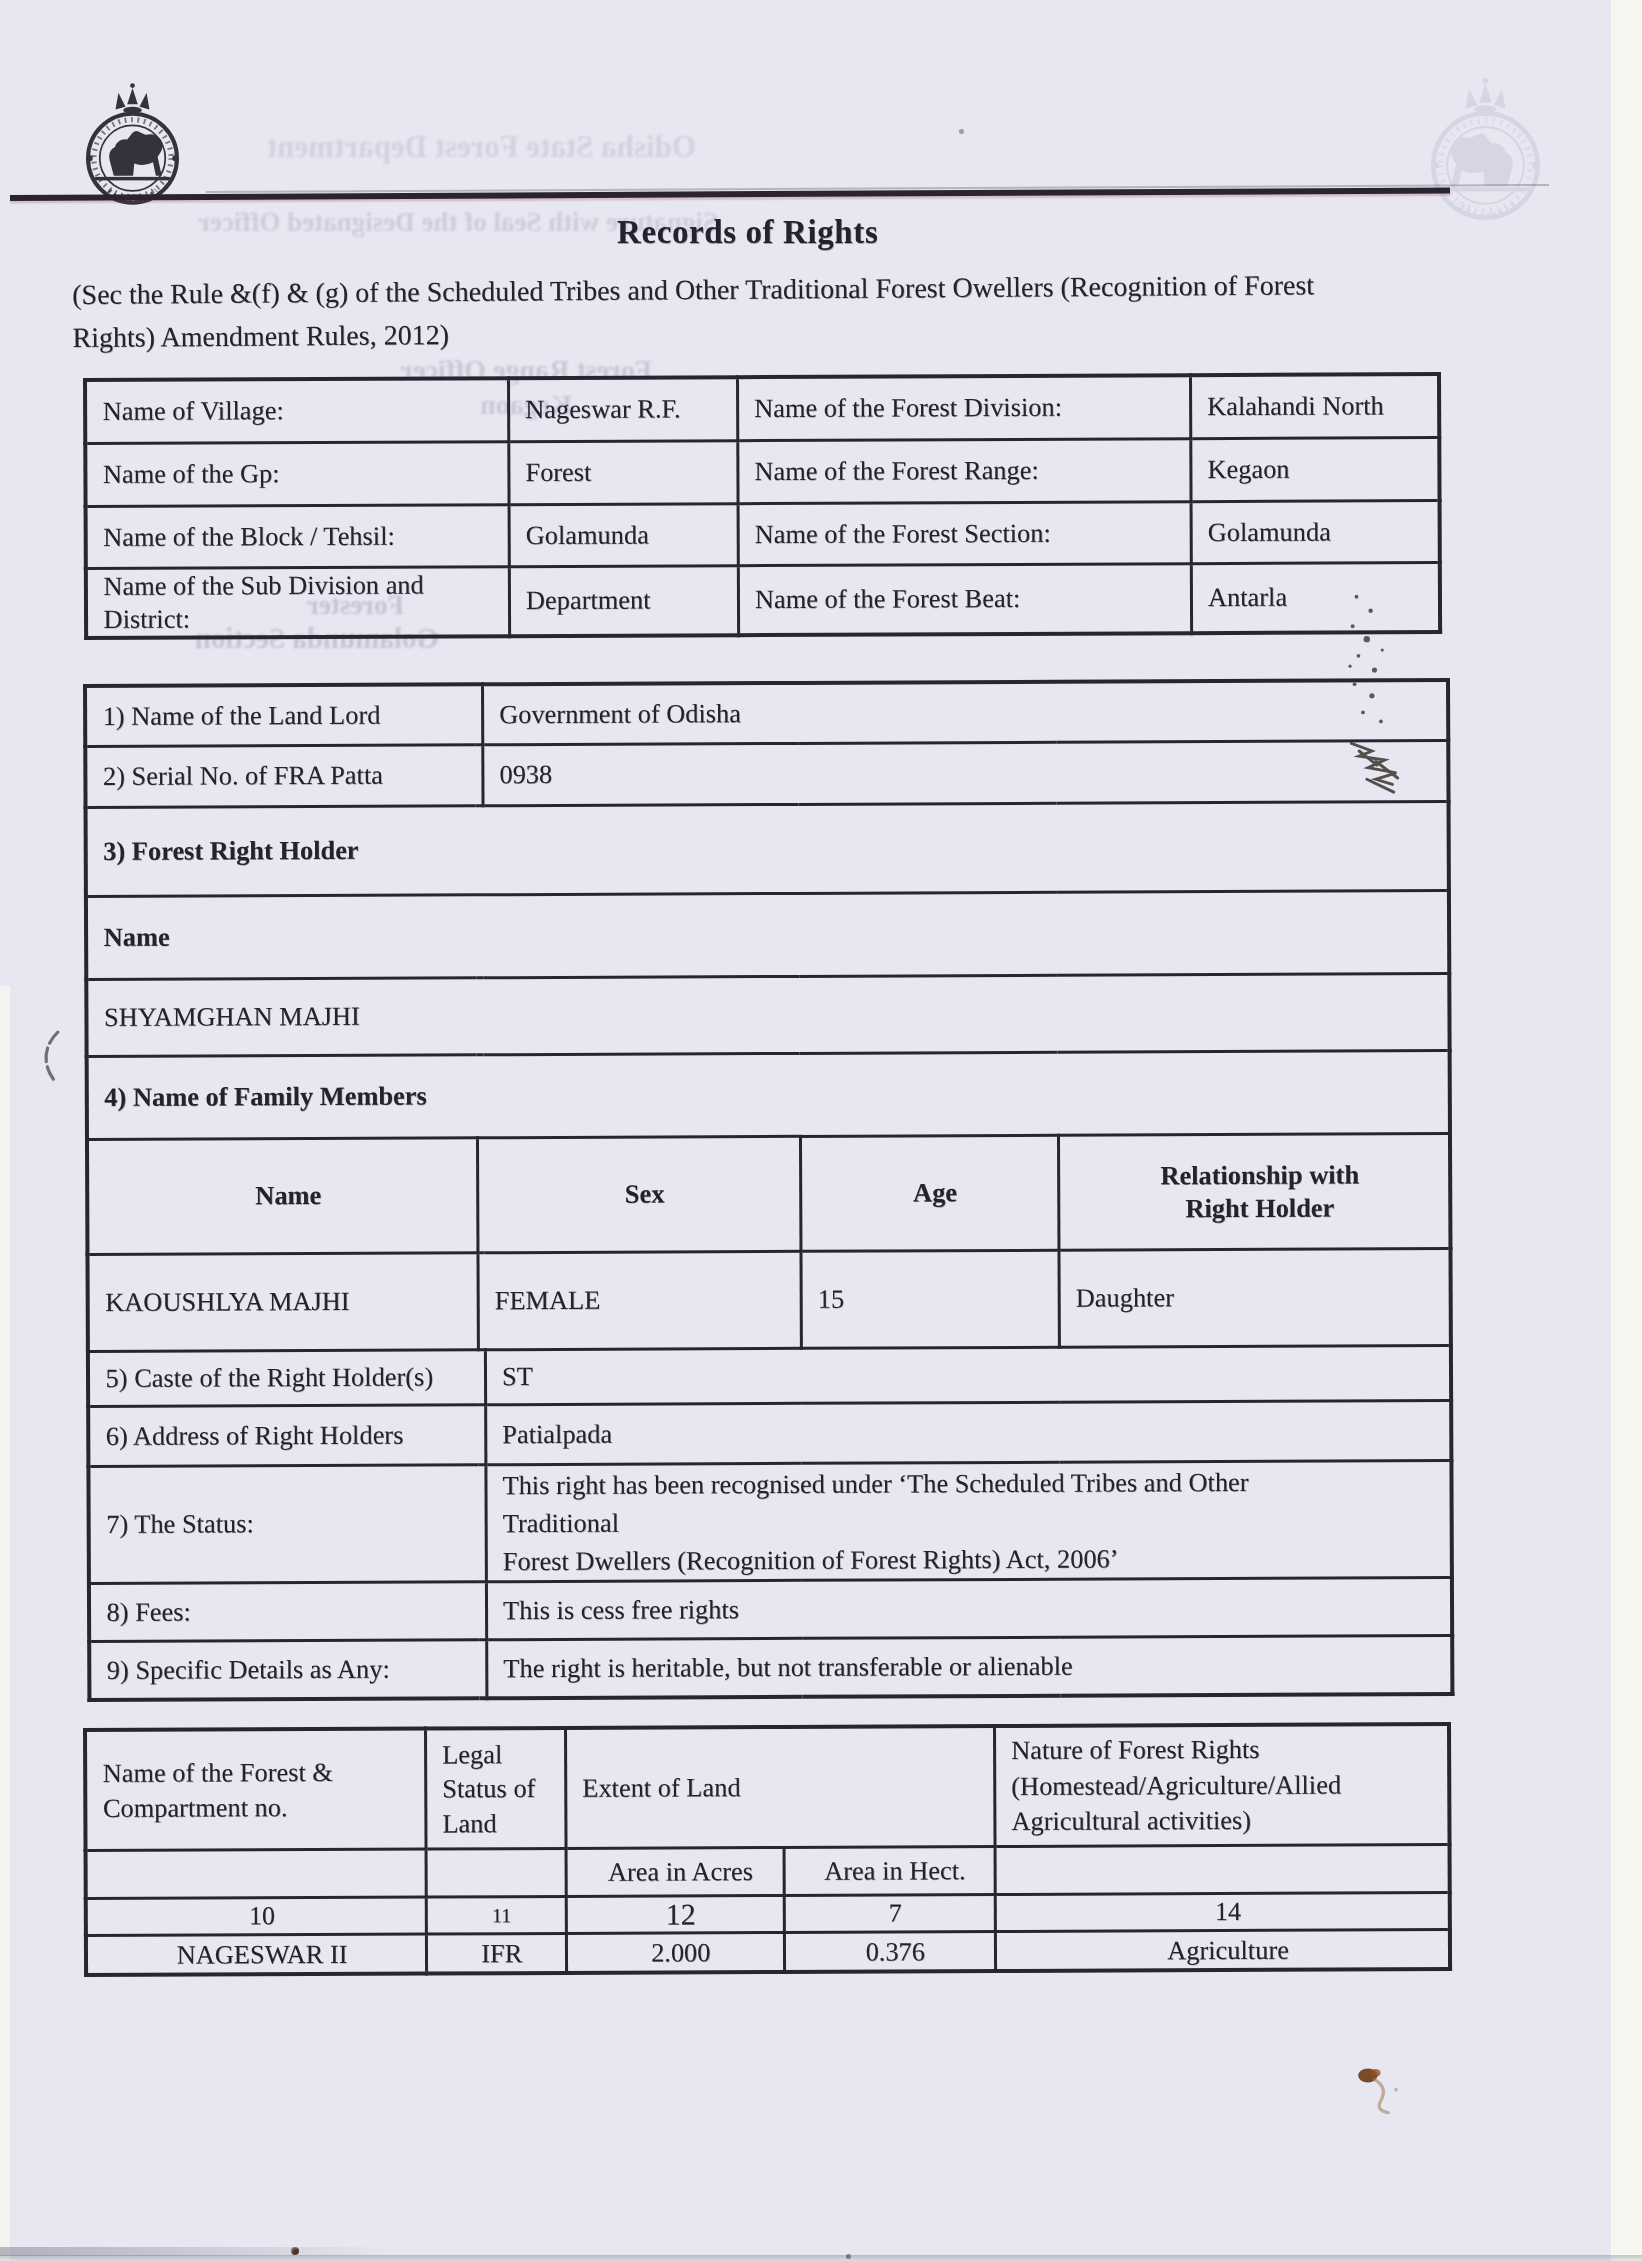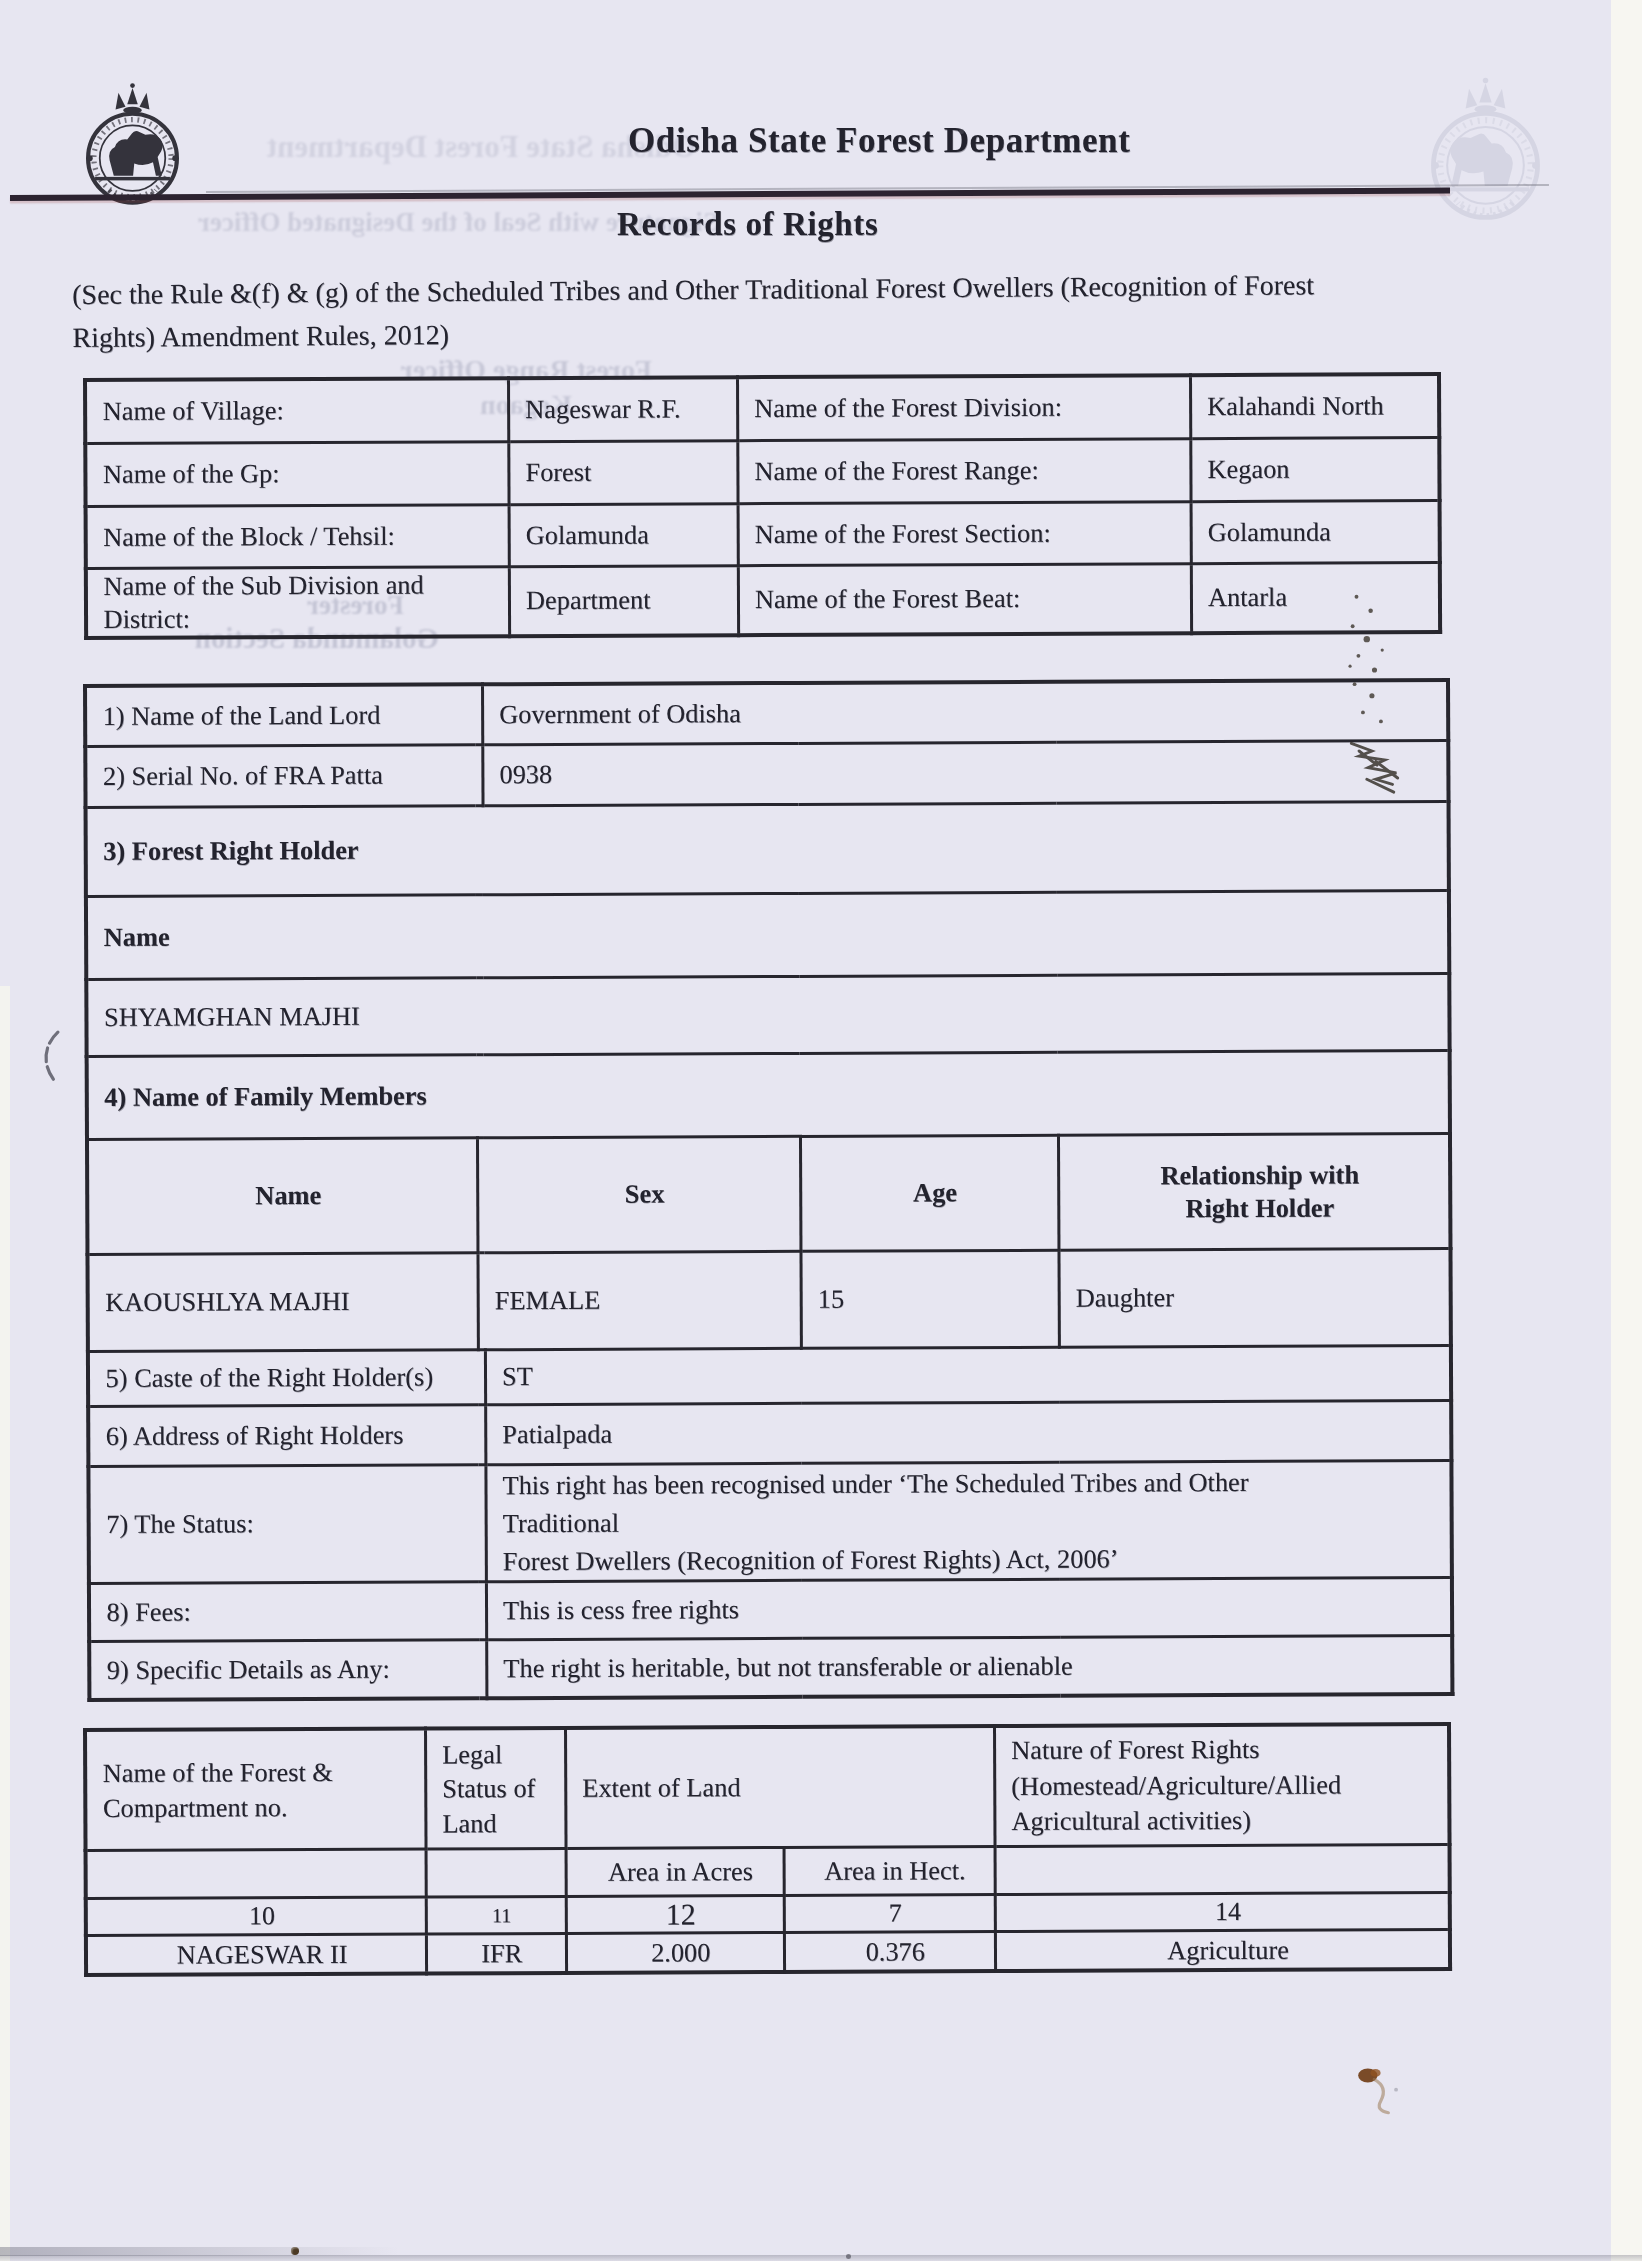--- a/index.html
+++ b/index.html
@@ -12,21 +12,21 @@
   .txt{text-shadow:0.6px 0.6px 0.6px rgba(35,35,48,.38);}
   
   .edge-right{position:absolute;right:0;top:0;width:32px;height:100%;background:#f7f6f1;}
   .edge-left{position:absolute;left:0;top:986px;width:10.3px;height:1276px;background:#f5f4ef;opacity:.85;}
   .edge-bottom{position:absolute;left:0;top:2255px;width:1643px;height:6.4px;background:linear-gradient(to bottom,rgba(100,100,115,.35),rgba(160,160,170,.15));}
   .edge-bottom-left{position:absolute;left:0;top:2247px;width:399px;height:9px;background:linear-gradient(to right,rgba(110,110,125,.45),rgba(110,110,125,0));}
   
   .dept-title{position:absolute;left:628px;top:121px;font-size:35px;font-weight:bold;letter-spacing:0.6px;}
   .h-rule{position:absolute;left:9.7px;top:195px;width:1440px;height:5.8px;background:#2c2330;transform:rotate(-0.3deg);transform-origin:0 50%;box-shadow:0 2.6px 1.3px rgba(150,60,60,.22);}
   .h-rule2{position:absolute;left:206px;top:191px;width:1343px;height:1.9px;background:#6a6a75;opacity:.4;transform:rotate(-0.3deg);transform-origin:0 50%;}
-  .doc-title{position:absolute;left:617px;top:206px;font-size:33px;font-weight:bold;letter-spacing:0.6px;}
+  .doc-title{position:absolute;left:617px;top:214px;font-size:33px;font-weight:bold;letter-spacing:0.6px;}
   .subtitle{position:absolute;left:72px;top:273px;width:1450px;font-size:28px;line-height:43px;transform:rotate(-0.45deg);transform-origin:0 0;}
   
   .ghost{position:absolute;transform:scaleX(-1);color:#80849e;filter:blur(1px);font-weight:bold;white-space:nowrap;}
   .g-title{left:335px;top:129px;width:361px;font-size:31px;opacity:.20;}
   .g-sign{left:132px;top:207px;width:586px;font-size:27px;opacity:.26;}
   .g-rof{left:358px;top:354px;width:294px;font-size:28px;opacity:.30;}
   .g-keg{left:401px;top:389px;width:171px;font-size:28px;opacity:.30;}
   .g-forester{left:278px;top:590px;width:126px;font-size:27px;opacity:.34;}
   .g-gsec{left:214px;top:622px;width:225px;font-size:29px;opacity:.34;}
   
@@ -88,21 +88,20 @@
   <div class="ghost g-forester">Forester</div>
   <div class="ghost g-gsec">Golamunda Section</div>
 
   <svg class="seal" viewBox="0 0 200 215">
       <use href="#seal-sym"></use>
     </svg>
   <svg class="seal-ghost" viewBox="0 0 200 215">
       <use href="#seal-sym"></use>
     </svg>
 
-  <div class="dept-title txt">Odisha State Forest Department</div>
   <div class="h-rule"></div>
   <div class="h-rule2"></div>
   <div class="doc-title txt">Records of Rights</div>
   <div class="subtitle txt">
     <div>(Sec the Rule &amp;(f) &amp; (g) of the Scheduled Tribes and Other Traditional Forest Owellers (Recognition of Forest</div>
     <div>Rights) Amendment Rules, 2012)</div>
   </div>
 
   <table class="tbl t1 txt">
     <colgroup>

